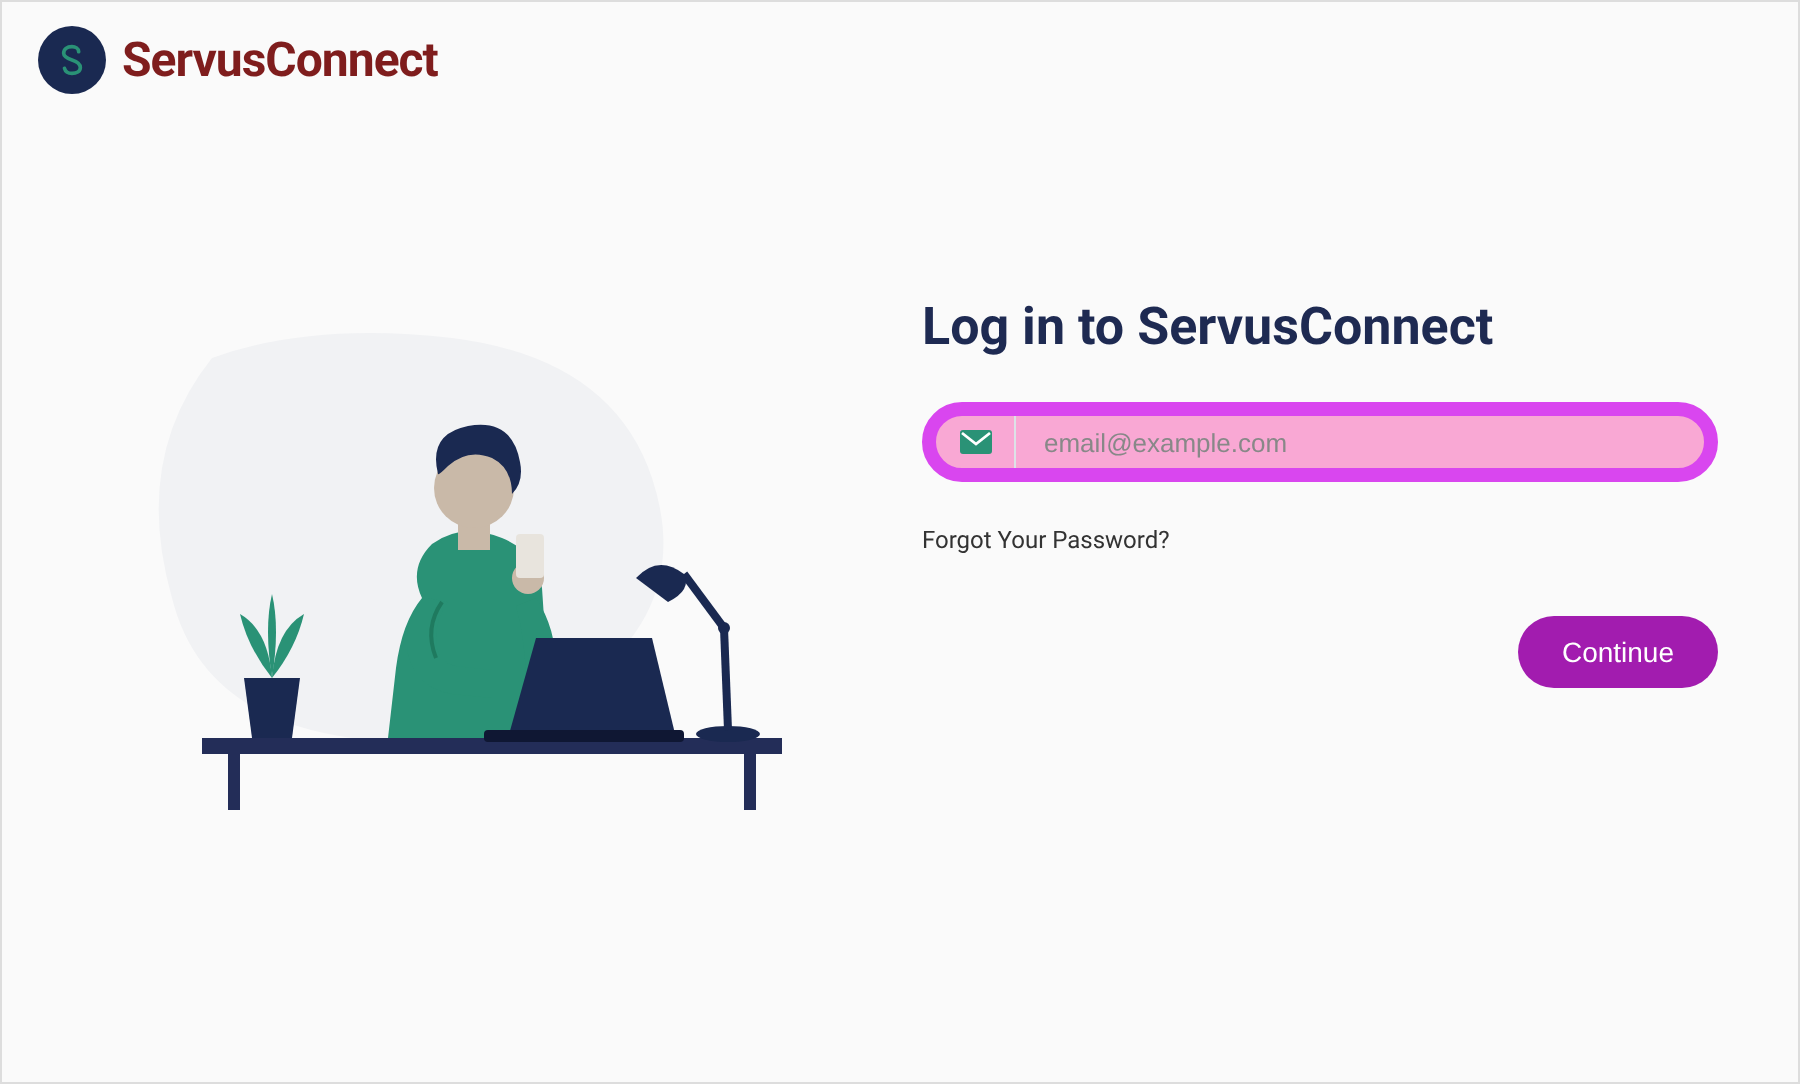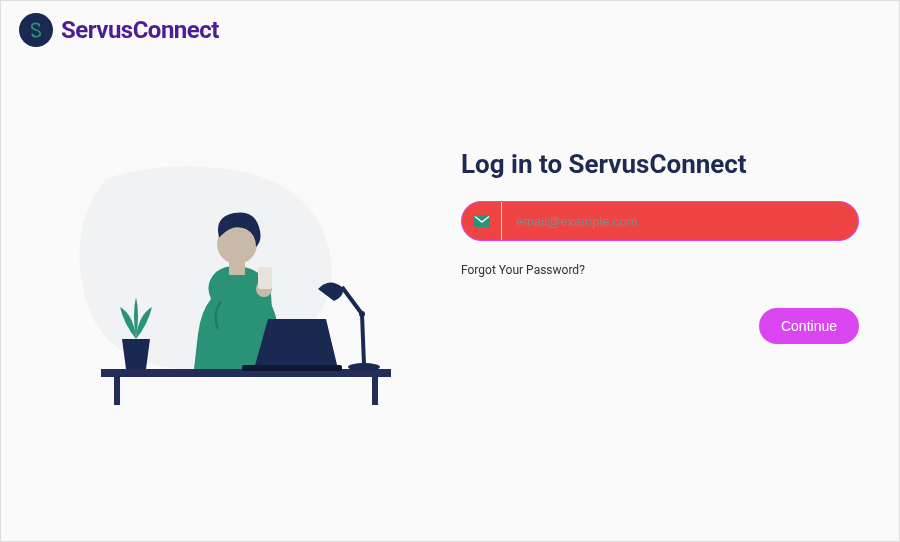--- a/index.html
+++ b/index.html
@@ -27,21 +27,21 @@
       height: 34px;
       border-radius: 50%;
       background: #1a2951;
       display: flex;
       align-items: center;
       justify-content: center;
     }
     .brand-name {
       font-size: 24px;
       font-weight: 700;
-      color: #4c1d95;
+      color: #7f1d1d;
       letter-spacing: -0.5px;
     }
     .content {
       display: flex;
       padding: 0 20px;
       margin-top: 80px;
     }
     .illustration {
       width: 430px;
       display: flex;
@@ -59,23 +59,23 @@
     }
     .login-title {
       font-size: 26px;
       font-weight: 700;
       color: #1e2a52;
       margin-bottom: 22px;
     }
     .email-field-wrapper {
       display: flex;
       align-items: center;
-      border: 1px solid #d946ef;
+      border: 7px solid #d946ef;
       border-radius: 24px;
-      background: #ef4444;
+      background: #f9a8d4;
       padding: 0;
       overflow: hidden;
       height: 40px;
       margin-bottom: 18px;
     }
     .email-icon-box {
       width: 40px;
       display: flex;
       align-items: center;
       justify-content: center;
@@ -100,21 +100,21 @@
       color: #333;
       cursor: pointer;
       display: inline-block;
     }
     .form-actions {
       display: flex;
       justify-content: flex-end;
       margin-top: 30px;
     }
     .continue-btn {
-      background: #d946ef;
+      background: #a21caf;
       color: #fff;
       border: none;
       border-radius: 20px;
       padding: 10px 22px;
       font-size: 14px;
       font-weight: 500;
       cursor: pointer;
       text-align: right;
     }
   </style>

